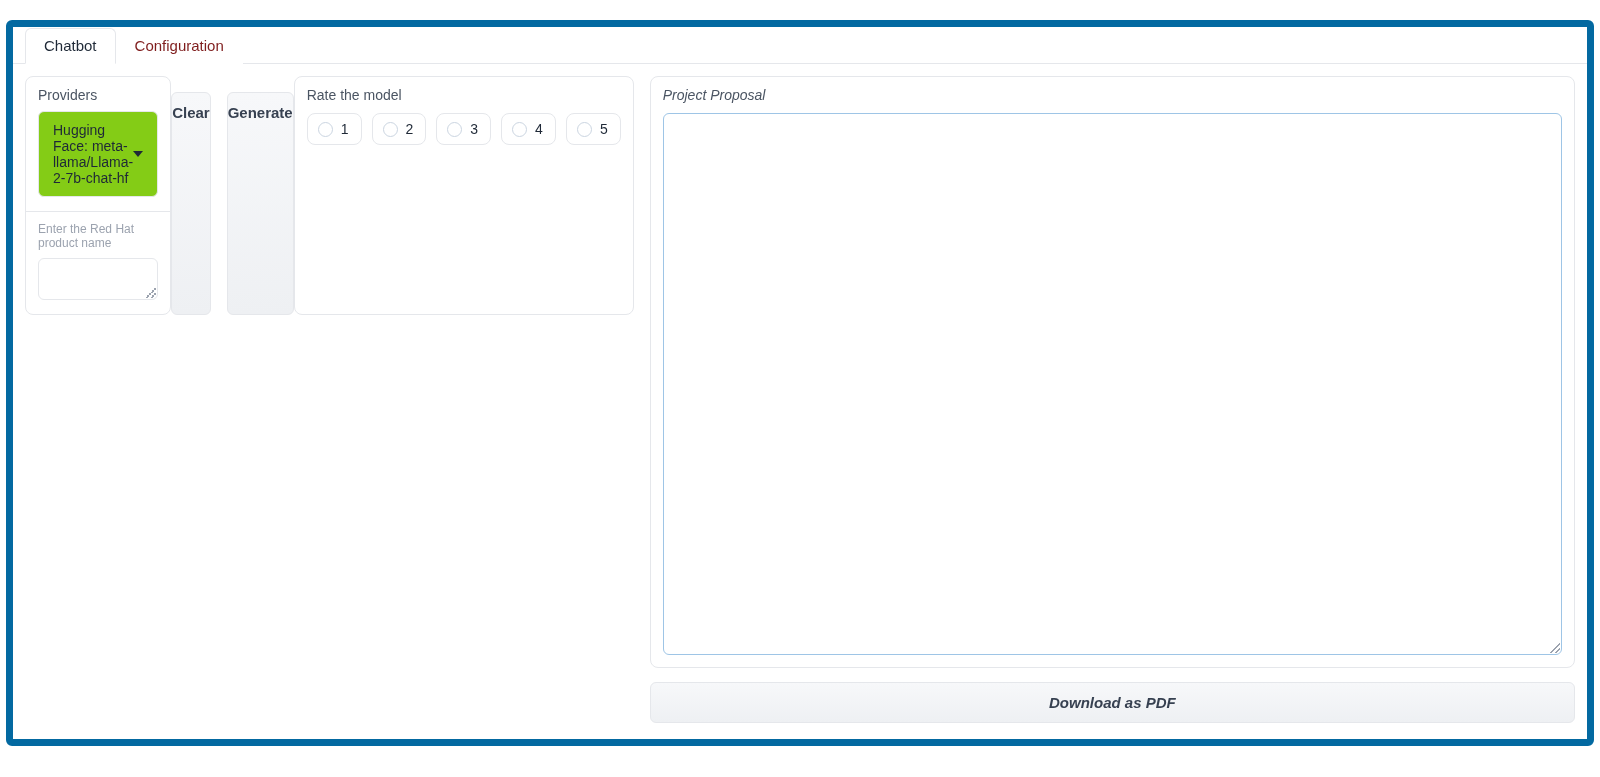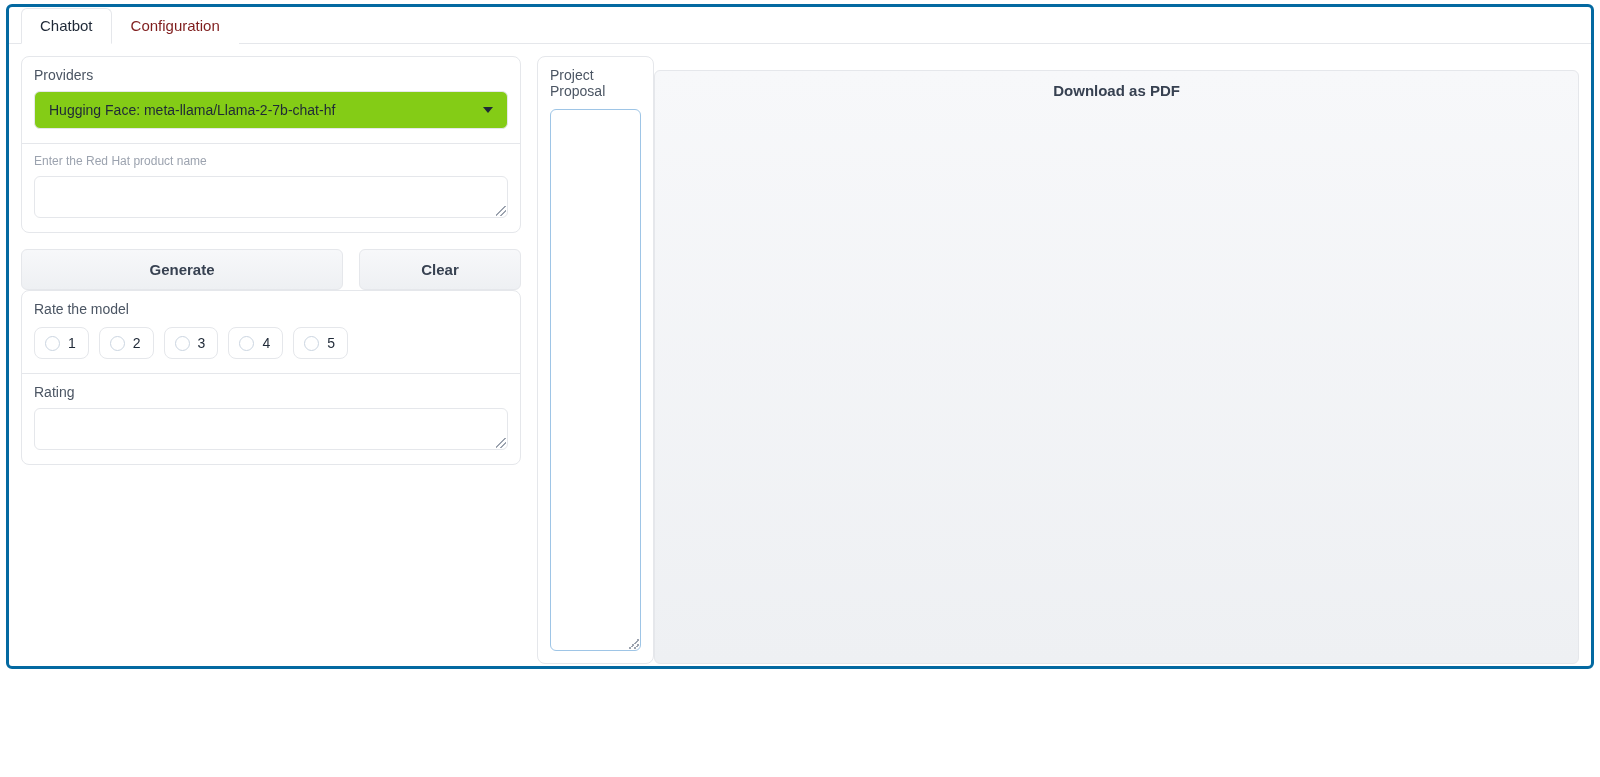--- a/index.html
+++ b/index.html
@@ -4,24 +4,24 @@
 <style>
   * { box-sizing: border-box; }
   body {
     margin: 0;
     padding: 0;
     font-family: -apple-system, BlinkMacSystemFont, "Segoe UI", Helvetica, Arial, sans-serif;
     background: #fff;
     color: #1f2937;
   }
   .app-wrap {
-    border: 3px solid #0369a1;
-    border-radius: 6px;
-    margin: 4px 6px;
-    padding-bottom: 2px;
+    border: 7px solid #0369a1;
+    border-radius: 6px;
+    margin: 20px 6px;
+    padding-bottom: 16px;
   }
   .tabbar {
     display: flex;
     border-bottom: 1px solid #e5e7eb;
     padding-left: 12px;
   }
   .tab {
     padding: 8px 18px 9px 18px;
     font-size: 15px;
     color: #7f1d1d;
@@ -38,22 +38,22 @@
     border-top-left-radius: 6px;
     border-top-right-radius: 6px;
     border-bottom: 1px solid #fff;
   }
   .body-cols {
     display: flex;
     gap: 16px;
     padding: 12px 12px 0 12px;
     align-items: flex-start;
   }
-  .left-col { flex: 0 0 500px; display: flex; flex-direction: column; }
-  .right-col { flex: 1; display: flex; flex-direction: row; }
+  .left-col { flex: 0 0 500px; display: flex; flex-direction: row; }
+  .right-col { flex: 1; display: flex; flex-direction: column; font-style: italic; }
 
   .panel {
     border: 1px solid #e5e7eb;
     border-radius: 8px;
     background: #fff;
   }
   .panel-section {
     padding: 10px 12px 14px 12px;
     border-bottom: 1px solid #e5e7eb;
   }
@@ -213,22 +213,22 @@
         <div class="panel-section">
           <div class="section-help">Enter the Red Hat product name</div>
           <div class="ta-wrap">
             <div class="text-area ta-product"></div>
             <div class="resize-grip"></div>
           </div>
         </div>
       </div>
 
       <div class="btn-row">
+        <div class="btn btn-clear">Clear</div>
         <div class="btn btn-generate">Generate</div>
-        <div class="btn btn-clear">Clear</div>
       </div>
 
 
       <div class="panel">
         <div class="panel-section">
           <div class="section-label">Rate the model</div>
           <div class="radio-row">
             <div class="radio-chip">
               <span class="radio-circle"></span>
               <span>1</span>
@@ -242,27 +242,20 @@
               <span>3</span>
             </div>
             <div class="radio-chip">
               <span class="radio-circle"></span>
               <span>4</span>
             </div>
             <div class="radio-chip">
               <span class="radio-circle"></span>
               <span>5</span>
             </div>
-          </div>
-        </div>
-        <div class="panel-section">
-          <div class="section-label">Rating</div>
-          <div class="ta-wrap" style="margin-top:8px;">
-            <div class="text-area ta-rating"></div>
-            <div class="resize-grip"></div>
           </div>
         </div>
       </div>
 
     </div>
 
     <div class="right-col">
       <div class="right-panel">
         <div class="proposal-label">Project Proposal</div>
         <div class="proposal-area-wrap">

